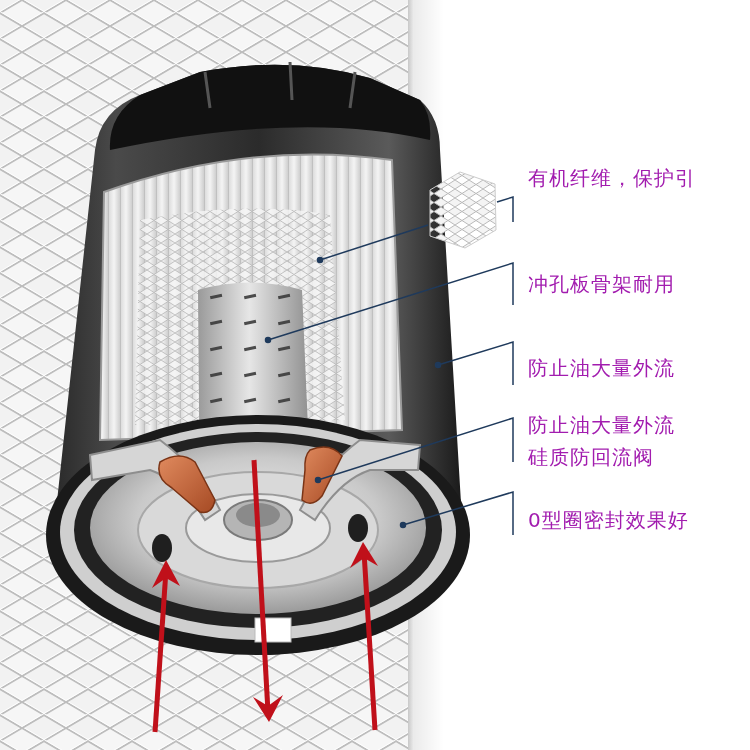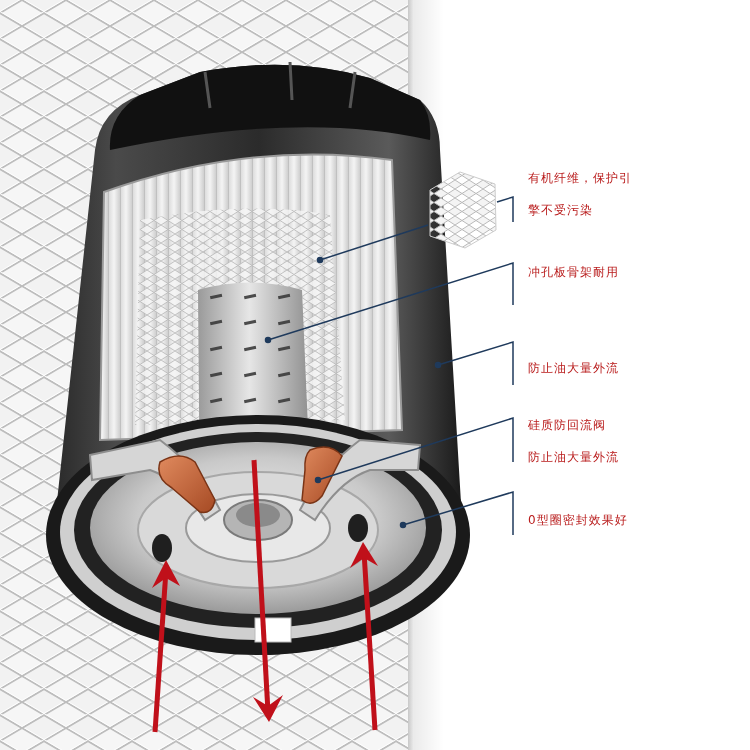--- a/index.html
+++ b/index.html
@@ -1,21 +1,21 @@
 <!DOCTYPE html>
 <html><head>
 <meta charset="utf-8">
 <style>
   html, body { margin: 0; padding: 0; }
   body { width: 750px; height: 750px; position: relative; overflow: hidden; background: #ffffff; font-family: "DejaVu Sans", sans-serif; }
   .mesh-bg { position: absolute; left: 0; top: 0; width: 412px; height: 750px; background-color: #f2f2f2; overflow: hidden; }
   .mesh-edge { position: absolute; left: 408px; top: 0; width: 6px; height: 750px; background: linear-gradient(to right, #c8c8c8, #eeeeee); }
   .mesh-shadow { position: absolute; left: 414px; top: 0; width: 30px; height: 750px; background: linear-gradient(to right, rgba(0,0,0,0.08), rgba(0,0,0,0)); }
   svg.art { position: absolute; left: 0; top: 0; }
-  .label { position: absolute; left: 528px; color: #b91c1c; font-size: 12px; line-height: 32px; letter-spacing: 1px; white-space: nowrap; }
+  .label { position: absolute; left: 528px; color: #a21caf; font-size: 20px; line-height: 32px; letter-spacing: 1px; white-space: nowrap; }
 </style>
 </head>
 <body>
 
 <div class="mesh-bg">
   <svg width="412" height="750">
     <defs>
       <pattern id="diamond" width="44" height="26" patternUnits="userSpaceOnUse">
         <path d="M0 13 L22 0 L44 13 L22 26 Z" fill="#f6f6f6" stroke="#bdbdbd" stroke-width="2"></path>
         <path d="M0 13 L22 0 L44 13 L22 26 Z" fill="none" stroke="#ffffff" stroke-width="1" transform="translate(0,-1.5)"></path>
@@ -136,27 +136,26 @@
     </g>
     <g>
       <polyline points="403,525 513,492 513,535"></polyline>
       <circle cx="403" cy="525" r="2.5" fill="#1f3a5c"></circle>
     </g>
   </g>
 </svg>
 
 <div class="label" style="top:162px;">
   <div>有机纤维，保护引</div>
-  <div>擎不受污染</div>
 </div>
-<div class="label" style="top:256px;">
+<div class="label" style="top:268px;">
   <div>冲孔板骨架耐用</div>
 </div>
 <div class="label" style="top:352px;">
   <div>防止油大量外流</div>
 </div>
 <div class="label" style="top:409px;">
+  <div>防止油大量外流</div>
   <div>硅质防回流阀</div>
-  <div>防止油大量外流</div>
 </div>
 <div class="label" style="top:504px;">
   <div>0型圈密封效果好</div>
 </div>
 
 </body></html>

